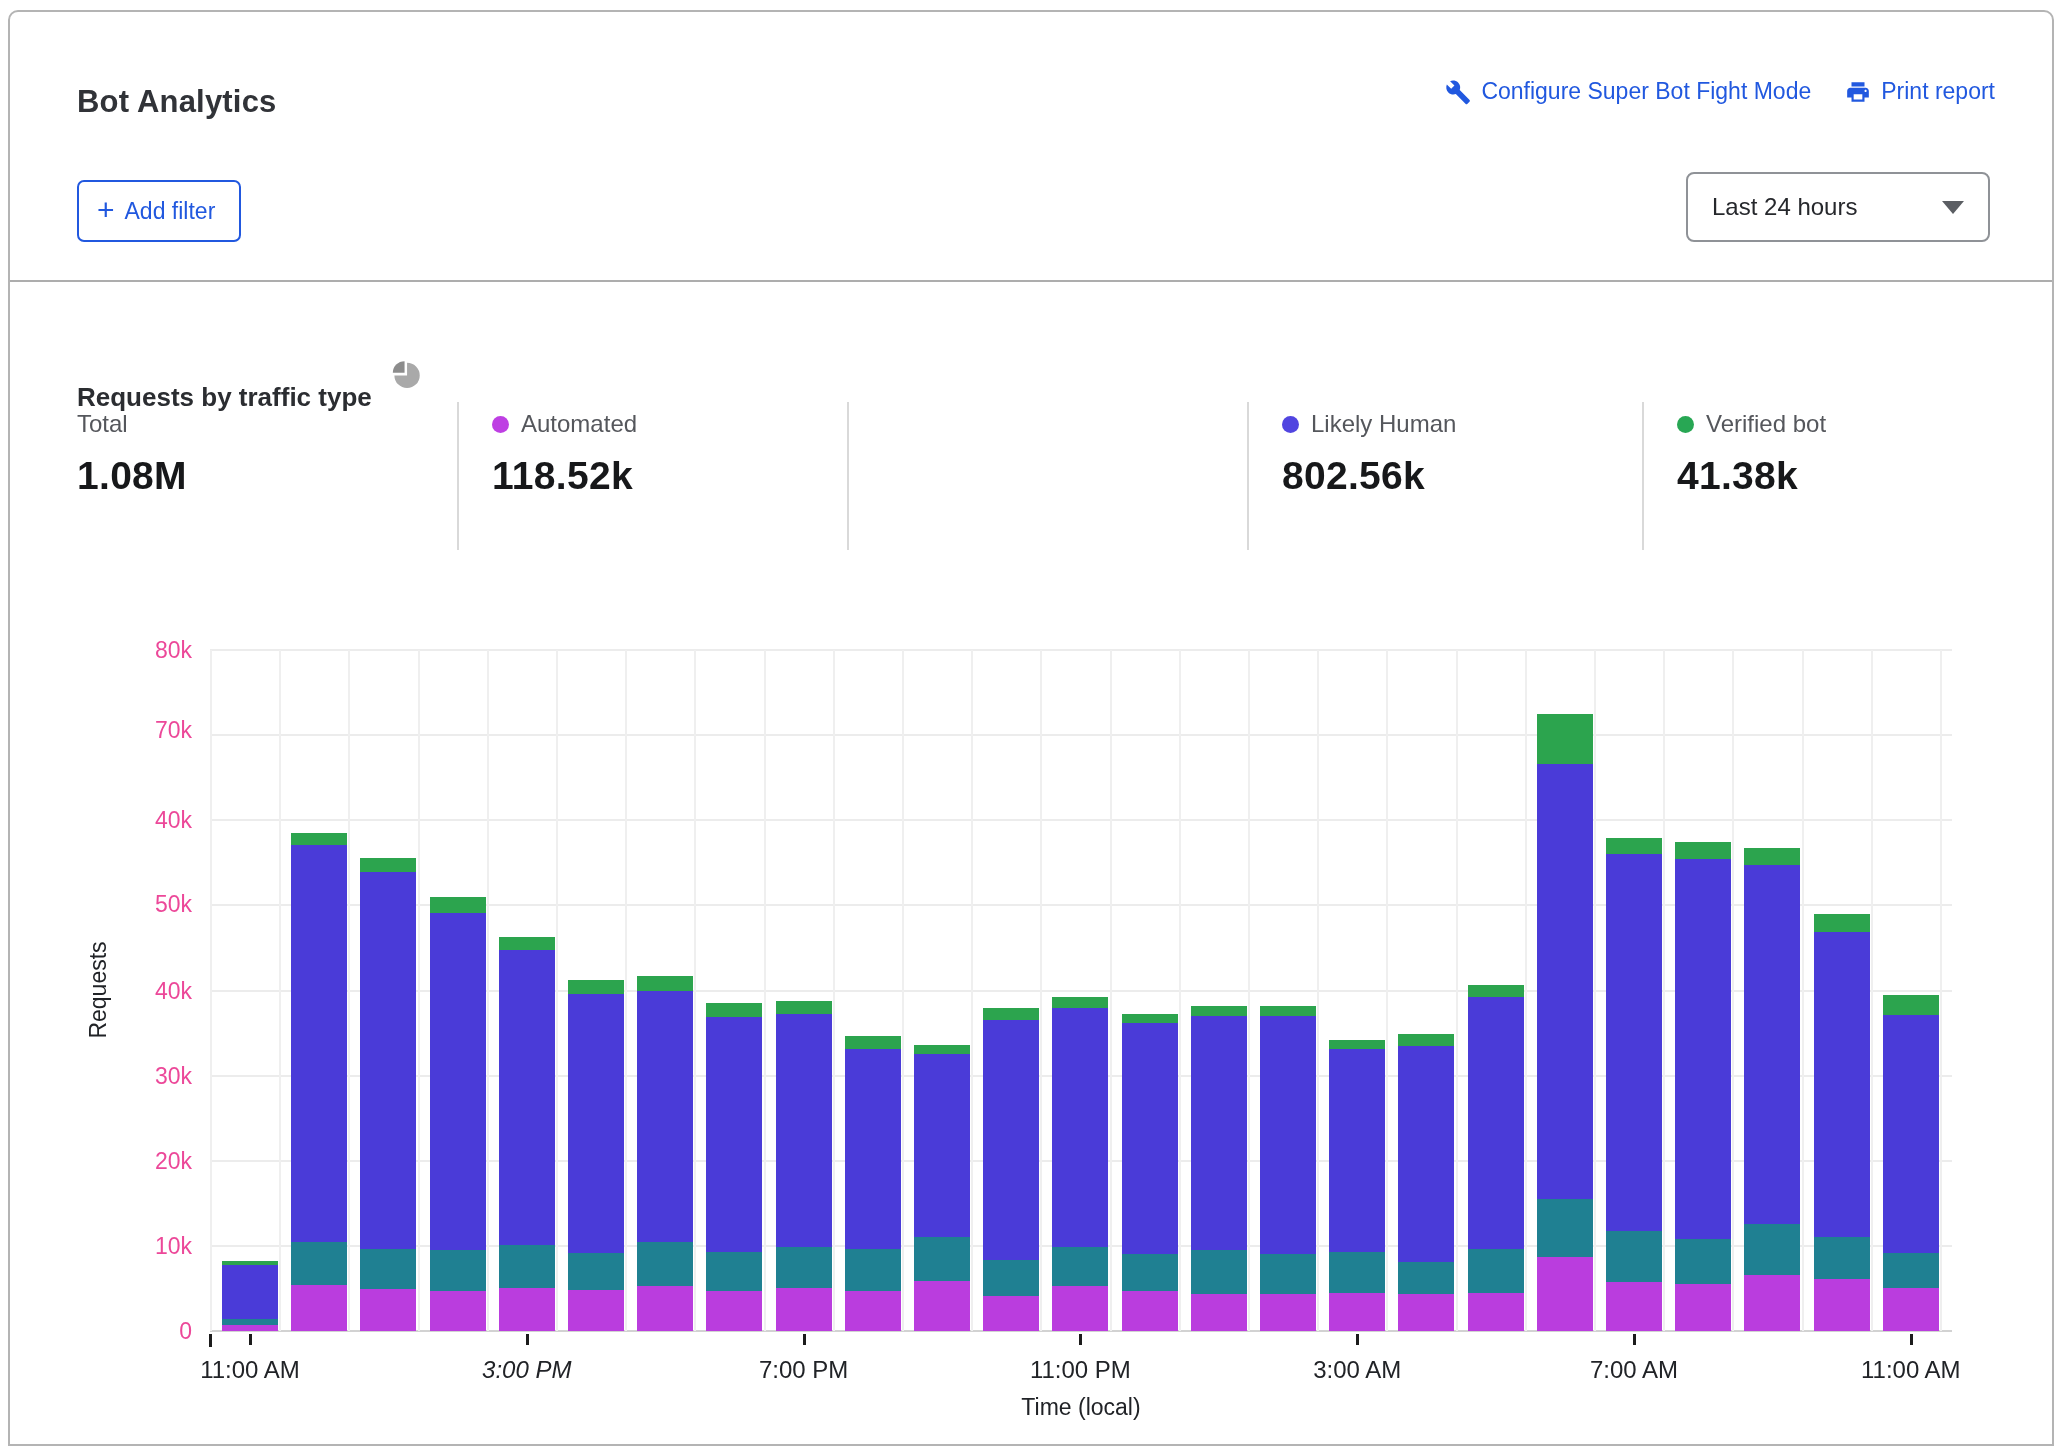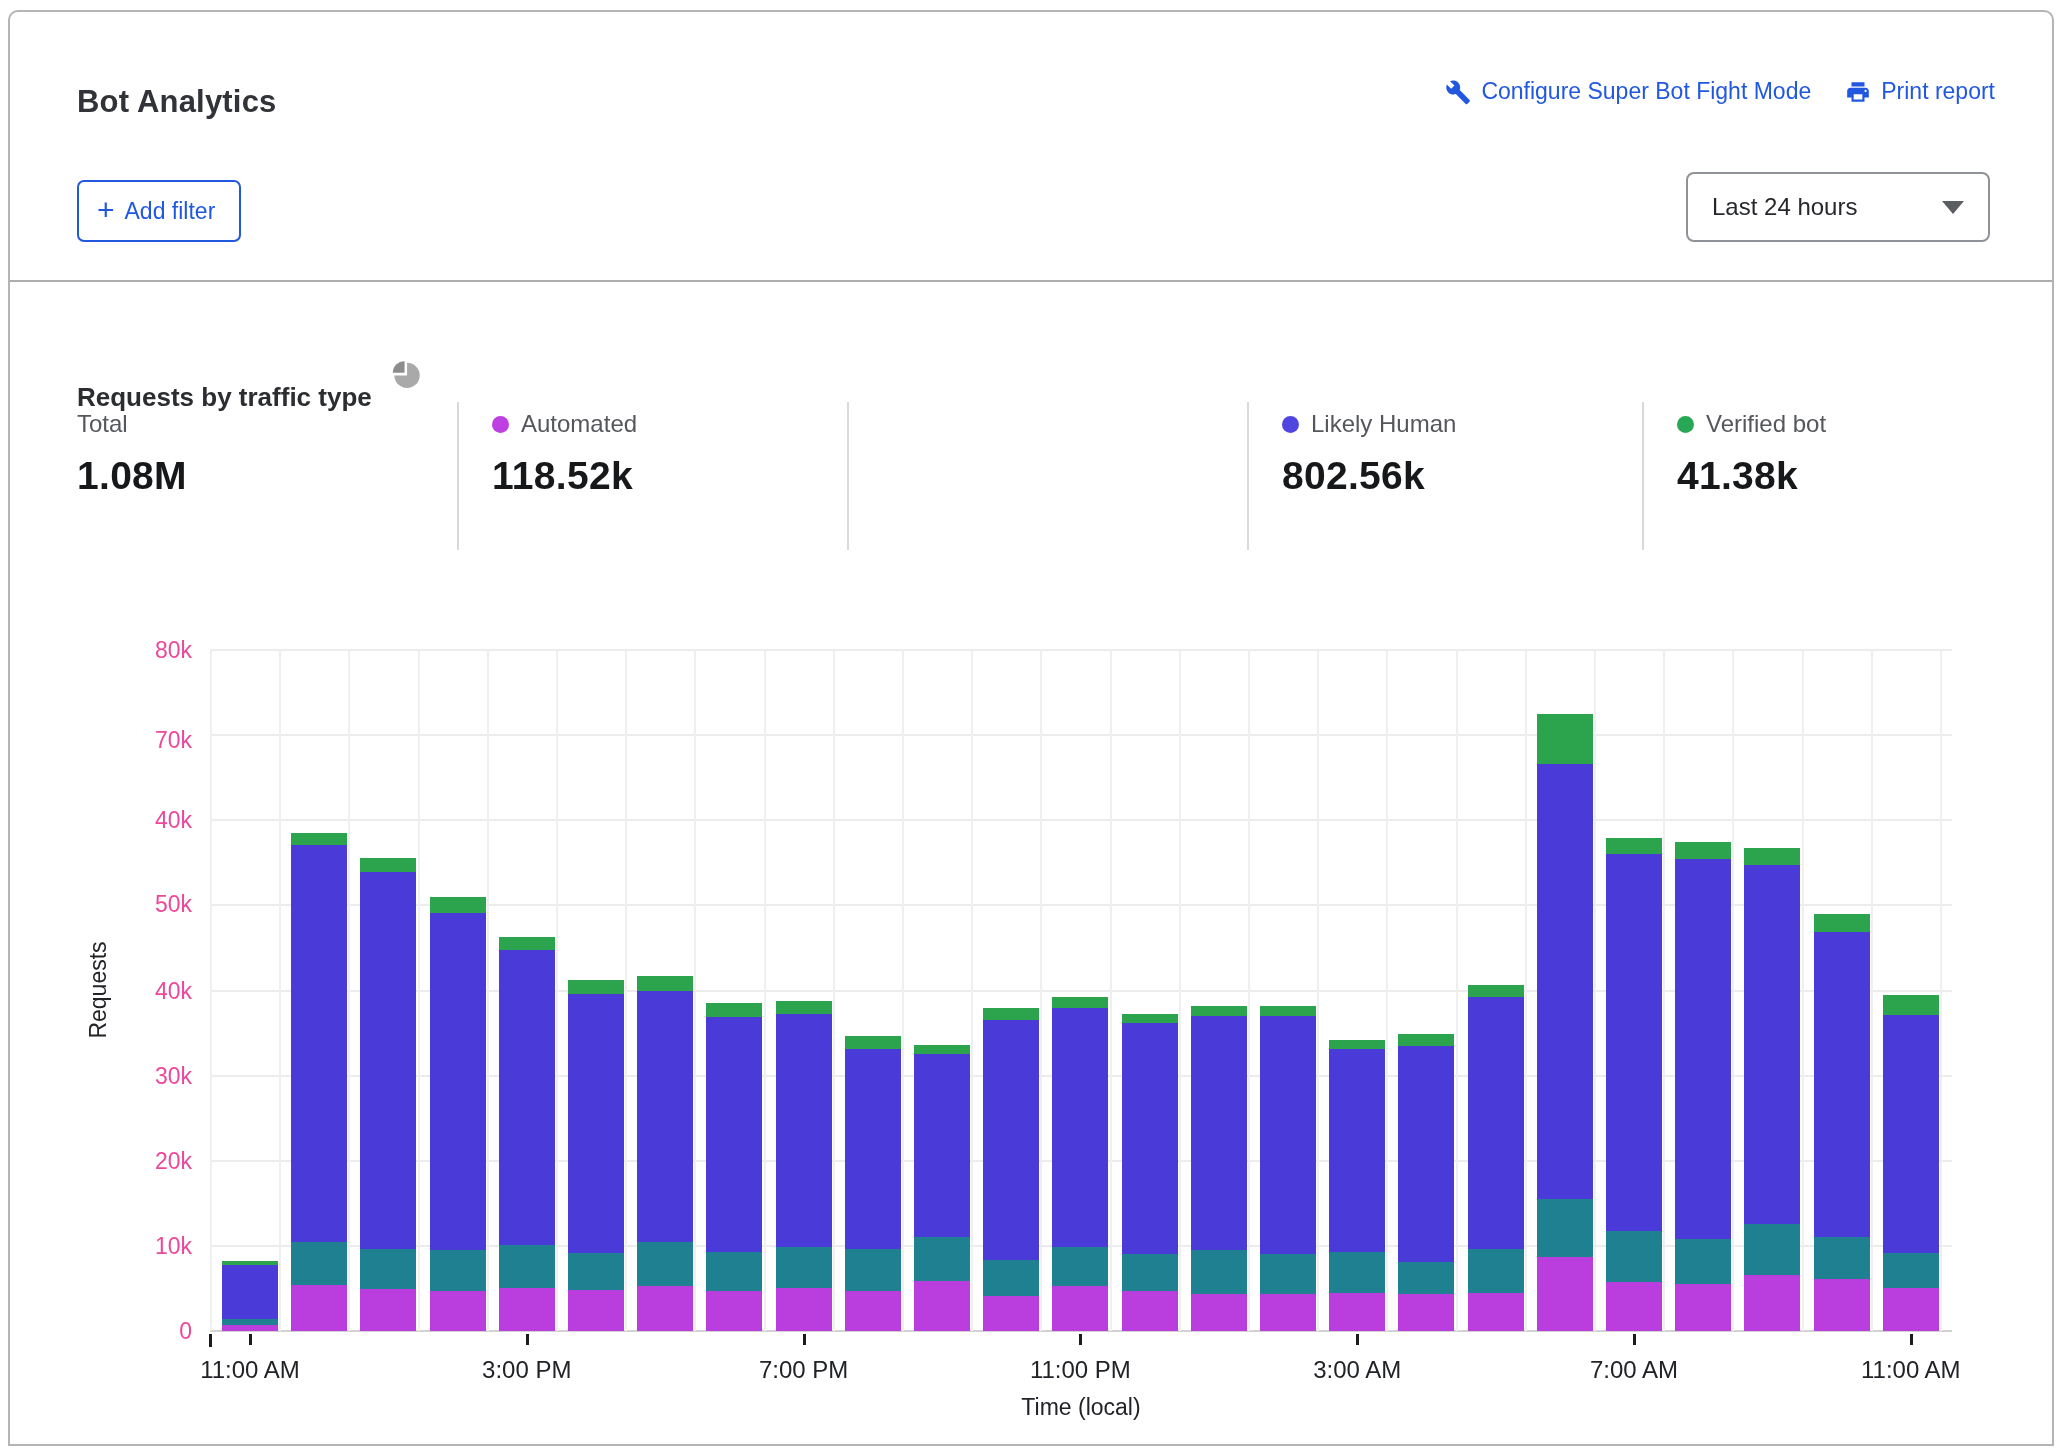--- a/index.html
+++ b/index.html
@@ -165,21 +165,21 @@
         <div class="ylabel" style="top: 510.75px;">20k</div>
         <div class="hgrid" style="top: 424.625px;"></div>
         <div class="ylabel" style="top: 425.625px;">30k</div>
         <div class="hgrid" style="top: 339.5px;"></div>
         <div class="ylabel" style="top: 340.5px;">40k</div>
         <div class="hgrid" style="top: 254.375px;"></div>
         <div class="ylabel" style="top: 254px;">50k</div>
         <div class="hgrid" style="top: 169.25px;"></div>
         <div class="ylabel" style="top: 170.25px;">40k</div>
         <div class="hgrid" style="top: 84.125px;"></div>
-        <div class="ylabel" style="top: 90px;">70k</div>
+        <div class="ylabel" style="top: 80px;">70k</div>
         <div class="hgrid" style="top: -1px;"></div>
         <div class="ylabel" style="top: 0px;">80k</div>
         <div class="vgrid" style="left: 0px;"></div>
         <div class="vgrid" style="left: 69.2px;"></div>
         <div class="vgrid" style="left: 138.4px;"></div>
         <div class="vgrid" style="left: 207.6px;"></div>
         <div class="vgrid" style="left: 276.8px;"></div>
         <div class="vgrid" style="left: 346px;"></div>
         <div class="vgrid" style="left: 415.2px;"></div>
         <div class="vgrid" style="left: 484.4px;"></div>
@@ -297,21 +297,21 @@
         <div class="bar-seg" title="10:00 AM — Likely Automated: 5000" style="left: 1603.6px; width: 56px; bottom: 51.9262px; height: 42.5625px; background: rgb(31, 128, 146);"></div>
         <div class="bar-seg" title="10:00 AM — Likely Human: 35800" style="left: 1603.6px; width: 56px; bottom: 94.4887px; height: 304.748px; background: rgb(74, 59, 216);"></div>
         <div class="bar-seg" title="10:00 AM — Verified bot: 2100" style="left: 1603.6px; width: 56px; bottom: 399.236px; height: 17.8762px; background: rgb(44, 164, 78);"></div>
         <div class="bar-seg" title="11:00 AM — Automated: 5100" style="left: 1672.8px; width: 56px; bottom: 0px; height: 43.4138px; background: rgb(186, 61, 222);"></div>
         <div class="bar-seg" title="11:00 AM — Likely Automated: 4100" style="left: 1672.8px; width: 56px; bottom: 43.4138px; height: 34.9012px; background: rgb(31, 128, 146);"></div>
         <div class="bar-seg" title="11:00 AM — Likely Human: 27900" style="left: 1672.8px; width: 56px; bottom: 78.315px; height: 237.499px; background: rgb(74, 59, 216);"></div>
         <div class="bar-seg" title="11:00 AM — Verified bot: 2400" style="left: 1672.8px; width: 56px; bottom: 315.814px; height: 20.43px; background: rgb(44, 164, 78);"></div>
         <div class="xtick" style="left: 39px;"></div>
         <div class="xlabel" style="left: 40px;">11:00 AM</div>
         <div class="xtick" style="left: 315.8px;"></div>
-        <div class="xlabel" style="left: 316.8px;">3:00 PM</div>
+        <div class="xlabel" style="left: 316.8px; font-style: italic;">3:00 PM</div>
         <div class="xtick" style="left: 592.6px;"></div>
         <div class="xlabel" style="left: 593.6px;">7:00 PM</div>
         <div class="xtick" style="left: 869.4px;"></div>
         <div class="xlabel" style="left: 870.4px;">11:00 PM</div>
         <div class="xtick" style="left: 1146.2px;"></div>
         <div class="xlabel" style="left: 1147.2px;">3:00 AM</div>
         <div class="xtick" style="left: 1423px;"></div>
         <div class="xlabel" style="left: 1424px;">7:00 AM</div>
         <div class="xtick" style="left: 1699.8px;"></div>
         <div class="xlabel" style="left: 1700.8px;">11:00 AM</div>

